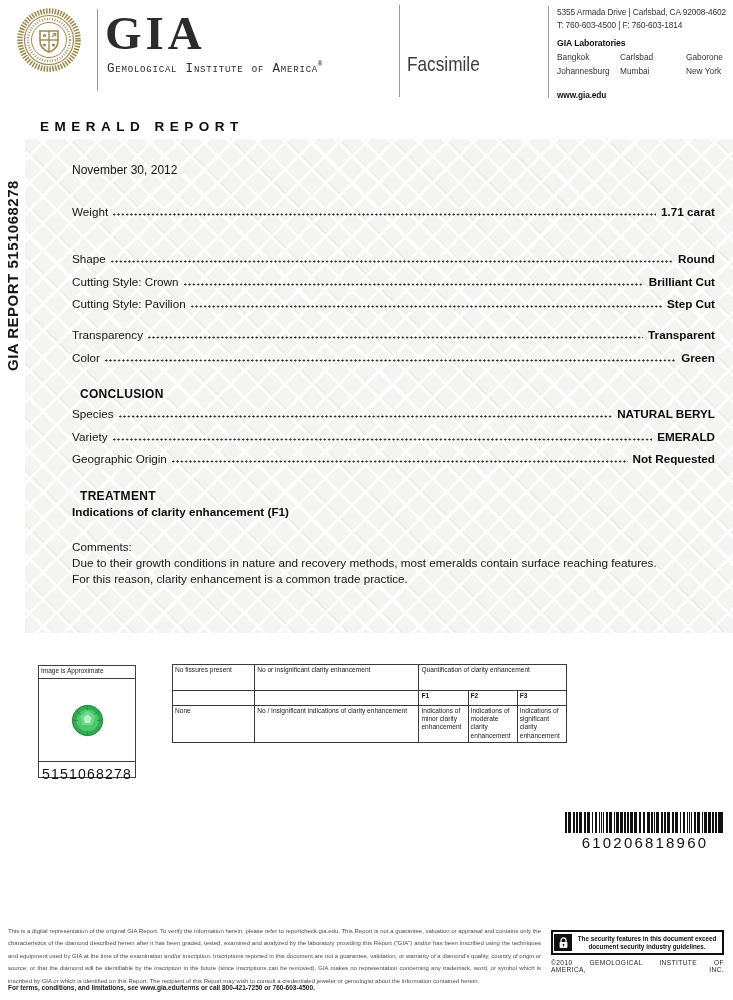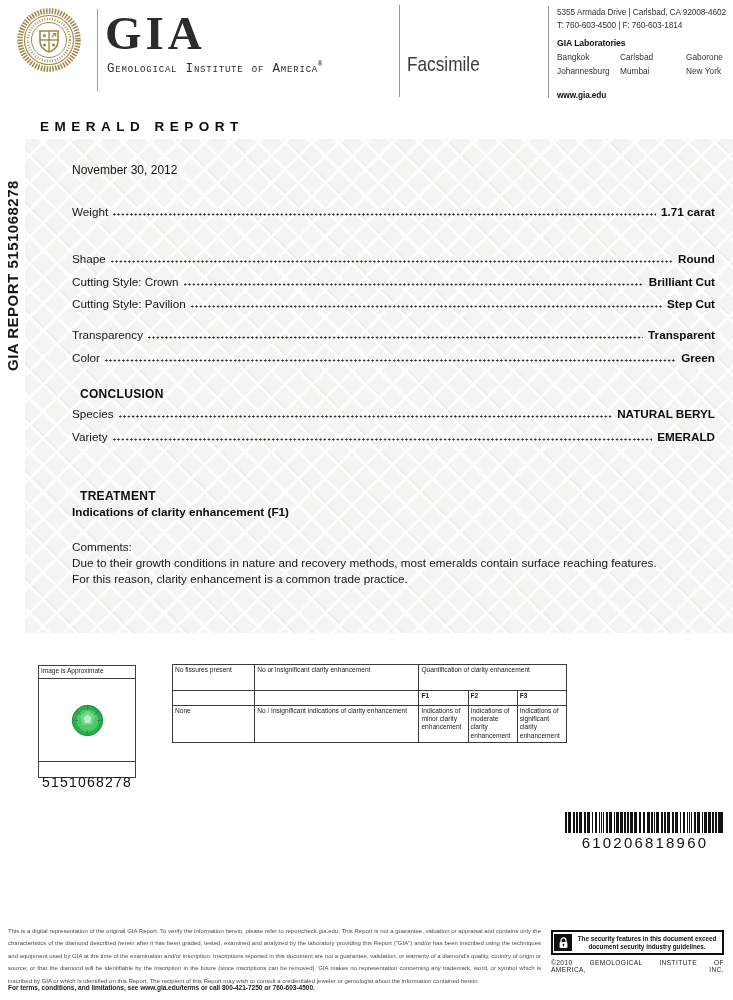--- a/index.html
+++ b/index.html
@@ -55,21 +55,21 @@
   .plain{position:absolute;left:72px;font-size:11.7px;color:#161616;white-space:nowrap;}
   .plain.b{font-weight:bold;color:#0d0d0d;}
 
   
   .photo-box{position:absolute;left:38px;top:665px;width:98px;height:113px;border:1px solid #3f3f3f;
              background:#fff;box-sizing:border-box;}
   .photo-cap{height:11px;border-bottom:1px solid #3f3f3f;font-size:6.5px;color:#222;
              padding:1px 0 0 2px;}
   .photo-img{height:82px;display:flex;align-items:center;justify-content:center;}
   .photo-num{border-top:1px solid #3f3f3f;height:16px;text-align:center;font-size:14px;
-             letter-spacing:1.2px;padding-top:12px;color:#111;}
+             letter-spacing:1.2px;padding-top:4px;color:#111;}
 
   
   .ctable{position:absolute;left:172px;top:664px;border-collapse:collapse;table-layout:fixed;
           width:395px;font-size:6.6px;color:#1a1a1a;}
   .ctable td{border:1px solid #3a3a3a;vertical-align:top;padding:1px 2px;line-height:8.2px;}
   .ctable .c1{width:44px;} .ctable .c2{width:93px;} .ctable .c3{width:83px;}
   .ctable .c4{width:83px;} .ctable .c5{width:82px;}
   .ctable .rh1 td{height:23px;} .ctable .rh2 td{height:12px;} .ctable .rh3 td{height:34px;}
   .ctable .fb{font-weight:bold;}
 
@@ -173,20 +173,25 @@
   <div class="sec-head" style="top:387px">CONCLUSION</div>
   <div class="frow" style="top:407px">
     <span class="flabel">Species</span>
     <span class="leader"></span>
     <span class="fvalue">NATURAL BERYL</span>
   </div>
   <div class="frow" style="top:430px">
     <span class="flabel">Variety</span>
     <span class="leader"></span>
     <span class="fvalue">EMERALD</span>
+  </div>
+  <div class="frow" style="top:452px">
+    <span class="flabel">Geographic Origin</span>
+    <span class="leader"></span>
+    <span class="fvalue">Not Requested</span>
   </div>
 
   <div class="sec-head" style="top:489px">TREATMENT</div>
   <div class="plain b" style="top:505px">Indications of clarity enhancement (F1)</div>
 
   <div class="plain" style="top:540px">Comments:</div>
   <div class="plain" style="top:572px">For this reason, clarity enhancement is a common trade practice.</div>
   <div class="plain" style="top:556px">Due to their growth conditions in nature and recovery methods, most emeralds contain surface reaching features.</div>
 
   <div class="photo-box">

